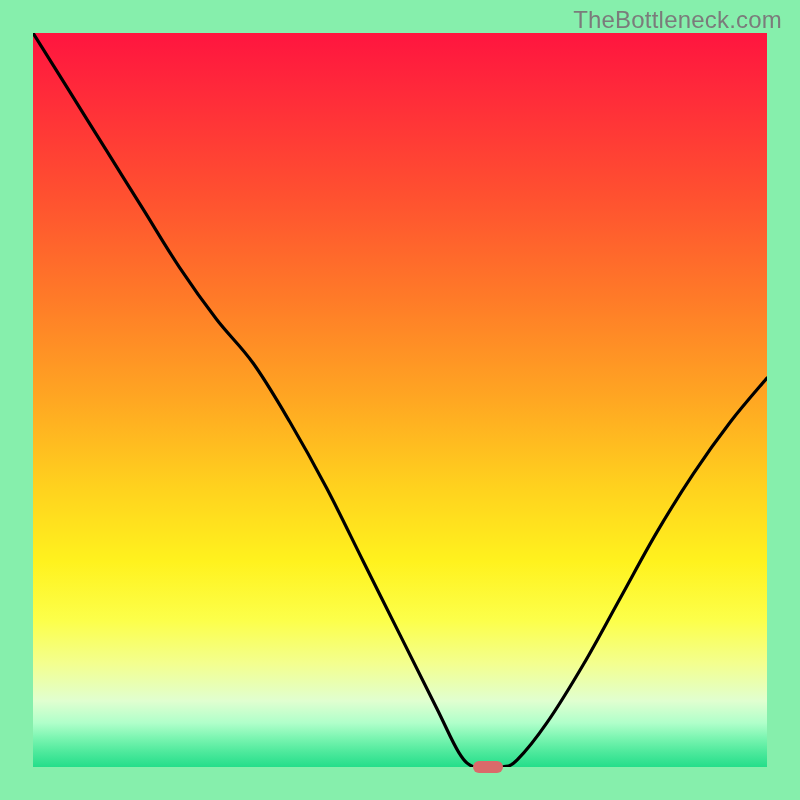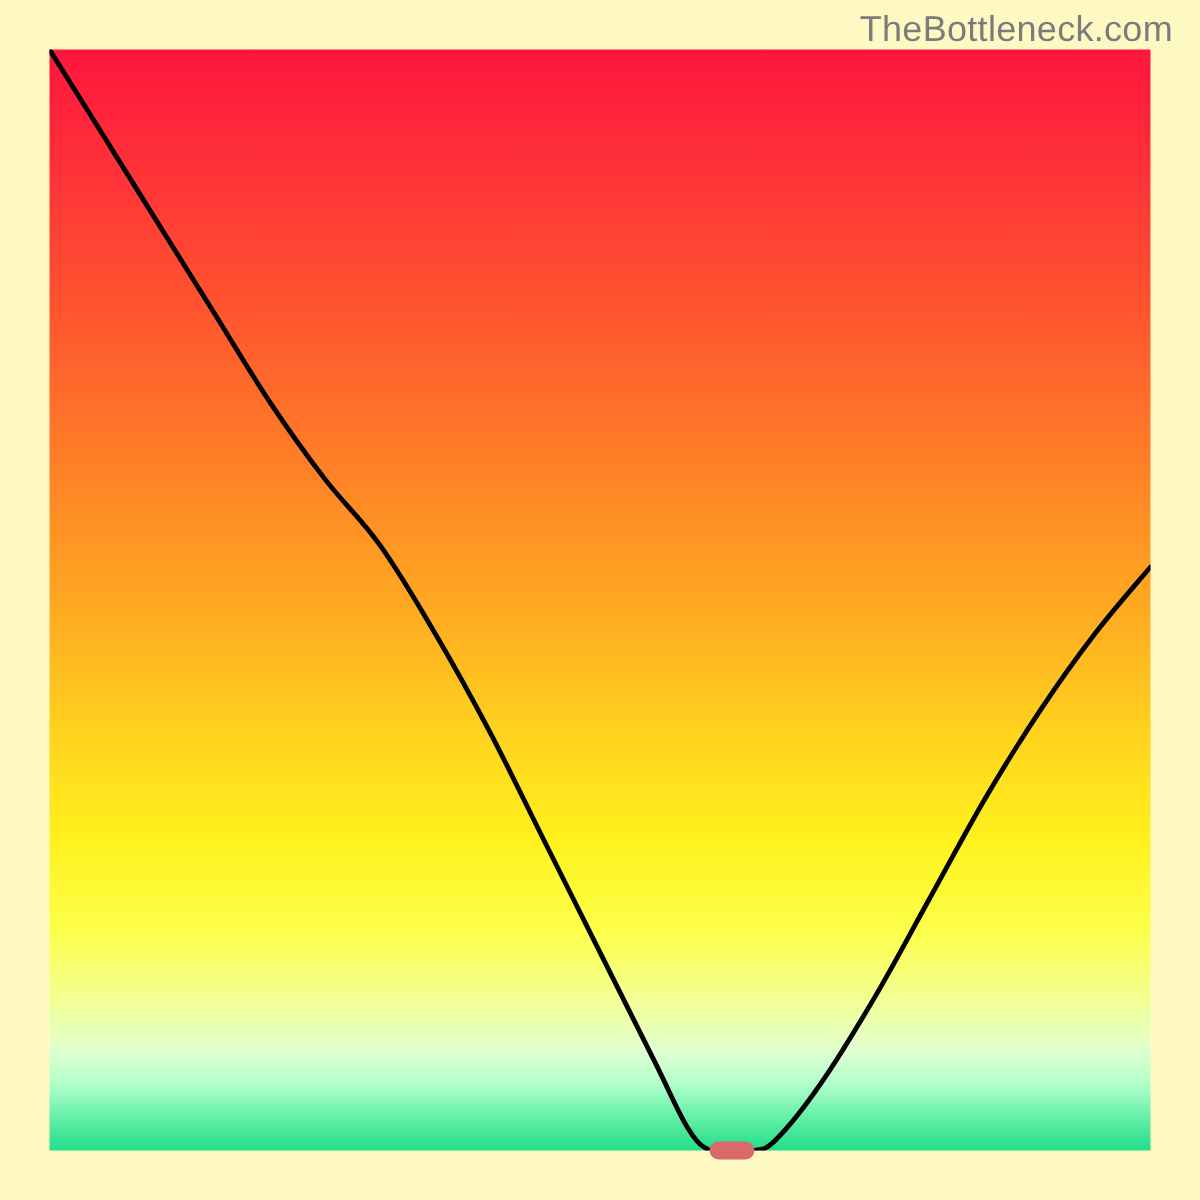--- a/index.html
+++ b/index.html
@@ -9,21 +9,21 @@
     height: 800px;
     background: #000;
     overflow: hidden;
   }
   .frame {
     position: absolute;
     left: 0;
     top: 0;
     width: 800px;
     height: 800px;
-    background: #fef9c3;
+    background: #86efac;
   }
   .plot {
     position: absolute;
     left: 33px;
     top: 33px;
     width: 734px;
     height: 734px;
     
   }
   .gradient {

